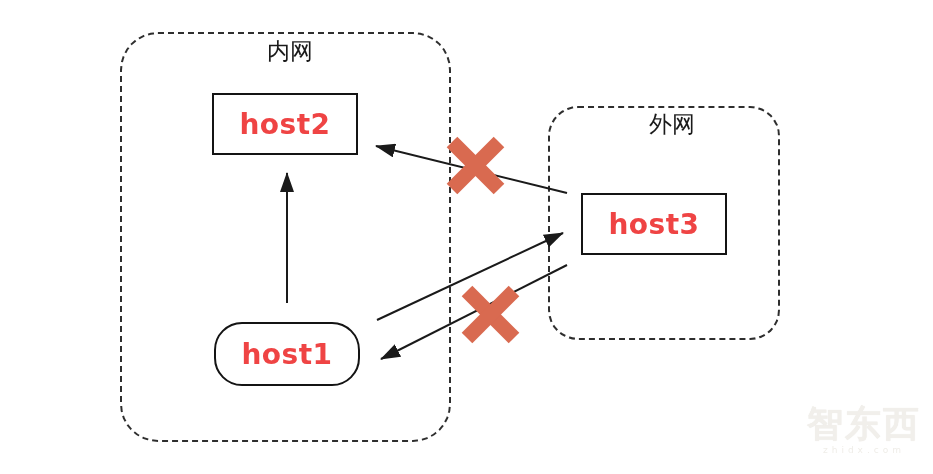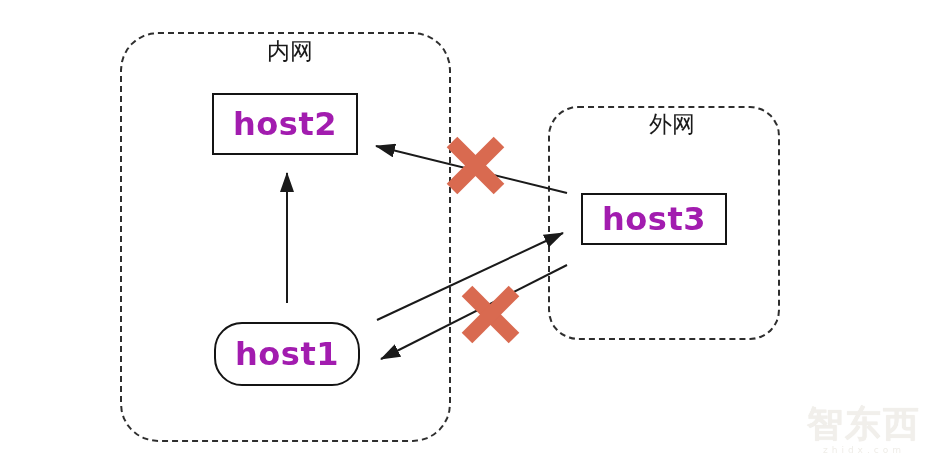--- a/index.html
+++ b/index.html
@@ -47,27 +47,27 @@
     border: 2px solid #141414;
     background: #ffffff;
     box-sizing: border-box;
     display: flex;
     align-items: center;
     justify-content: center;
   }
   .host-box .host-label {
     font-family: "DejaVu Sans", sans-serif;
     font-weight: bold;
-    font-size: 32px;
-    color: #a21caf;
+    font-size: 28px;
+    color: #ef4444;
     letter-spacing: 0.5px;
   }
   .host-box.host2 { left: 212px; top: 93px;  width: 146px; height: 62px; }
   .host-box.host1 { left: 214px; top: 322px; width: 146px; height: 64px; border-radius: 28px; }
-  .host-box.host3 { left: 581px; top: 193px; width: 146px; height: 52px; }
+  .host-box.host3 { left: 581px; top: 193px; width: 146px; height: 62px; }
   svg.arrow-layer {
     position: absolute;
     left: 0; top: 0;
     width: 933px;
     height: 474px;
     pointer-events: none;
   }
   .watermark {
     position: absolute;
     left: 796px; top: 404px;

